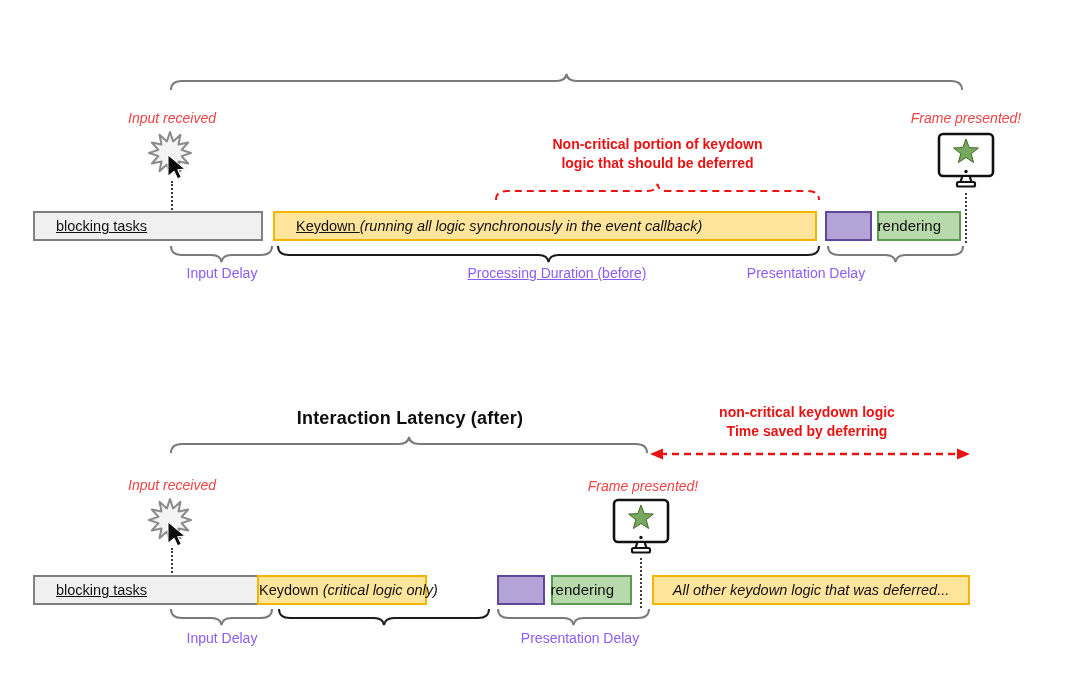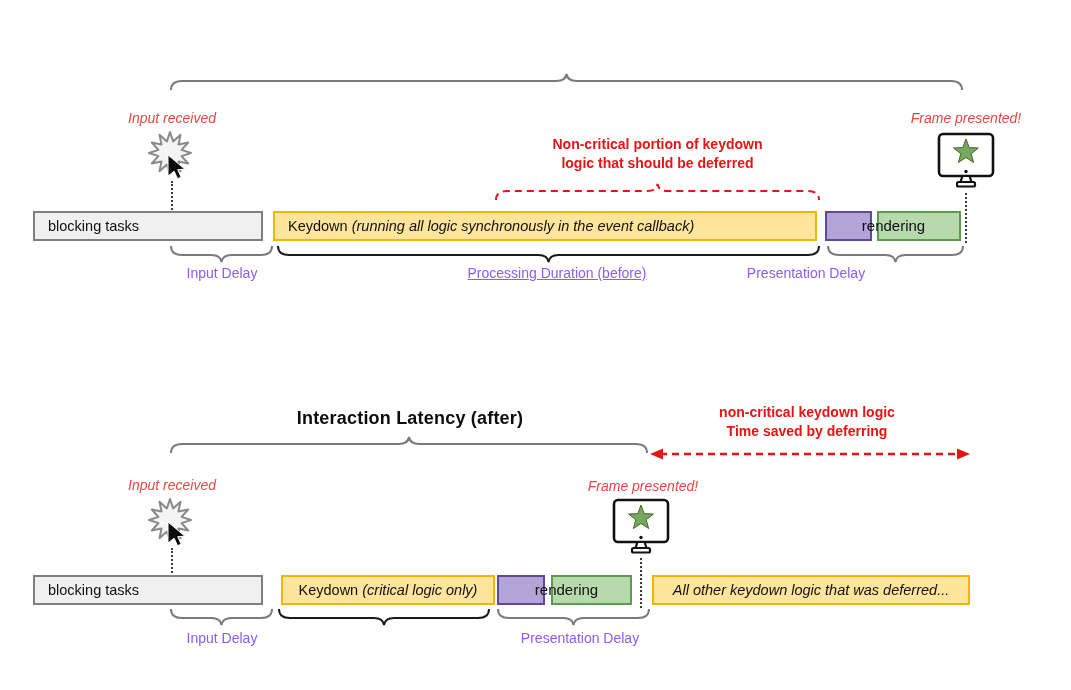--- a/index.html
+++ b/index.html
@@ -18,25 +18,25 @@
     color:var(--accent_red,#E81313);line-height:19px;
   }
   .bar{
     position:absolute;height:30px;box-sizing:border-box;border:2px solid;
     font-size:14.5px;line-height:26px;white-space:nowrap;overflow:visible;
   }
   .bar.gray{background:var(--bar_gray_fill);border-color:var(--bar_gray_border);}
   .bar.yellow{background:var(--bar_yellow_fill);border-color:var(--bar_yellow_border);}
   .bar.purple{background:var(--bar_purple_fill);border-color:var(--bar_purple_border);}
   .bar.green{background:var(--bar_green_fill);border-color:var(--bar_green_border);}
-  .bar .pad{padding-left:13px;}
+  .bar .pad{padding-left:21px;text-decoration:underline;}
   .bar.center{text-align:center;}
   .italic{font-style:italic;}
   .rendering-label{
-    position:absolute;height:30px;line-height:30px;font-size:15px;text-align:center;color:#101010;z-index:5;
+    position:absolute;height:30px;line-height:30px;font-size:15px;text-align:right;color:#101010;z-index:5;
   }
   .vdots{position:absolute;width:0;border-left:2px dotted #3a3a3a;}
   .brace{position:absolute;height:18px;}
   .dbl-arrow{position:absolute;height:14px;}
   svg{display:block;}
 </style>
 </head>
 <body>
 
 <div id="canvas">
@@ -156,21 +156,21 @@
       <path d="M26.5,45 L33.5,45 L35.5,51 L24.5,51 Z" fill="#fff" stroke="#111" stroke-width="2.2"></path>
       <rect x="21" y="51" width="18" height="4.5" rx="1.5" fill="#fff" stroke="#111" stroke-width="2.2"></rect>
     </svg>
   </div>
 
   <div class="vdots" style="left:640px;top:558px;height:50px;"></div>
 
   <div class="bar gray" style="left:33px;top:575px;width:230px;">
     <span class="pad">blocking tasks</span>
   </div>
-  <div class="bar yellow center" style="left:281px;top:575px;width:214px;">
+  <div class="bar yellow center" style="left:257px;top:575px;width:170px;">
     <span>Keydown </span><span class="italic">(critical logic only)</span>
   </div>
   <div class="bar purple" style="left:497px;top:575px;width:48px;"></div>
   <div class="bar green" style="left:551px;top:575px;width:81px;"></div>
   <div class="rendering-label" style="left:519px;top:575px;width:95px;">rendering</div>
   <div class="bar yellow center italic" style="left:652px;top:575px;width:318px;">
     <span>All other keydown logic that was deferred...</span>
   </div>
 
   <div class="brace" style="left:170px;top:608px;width:103px;">

